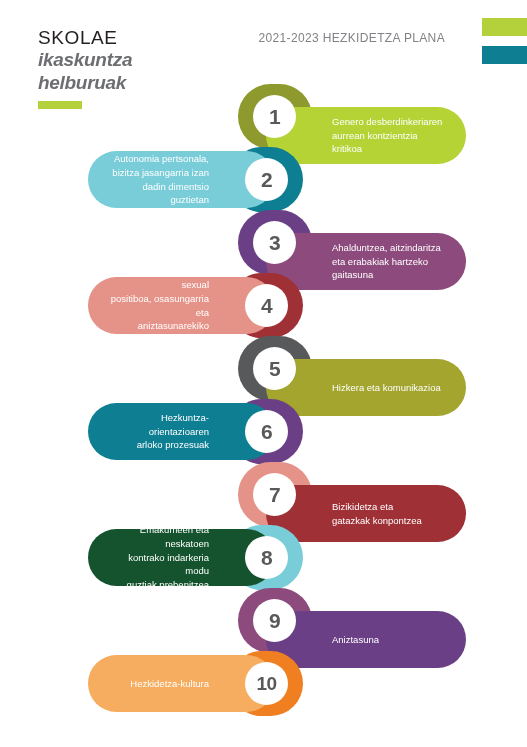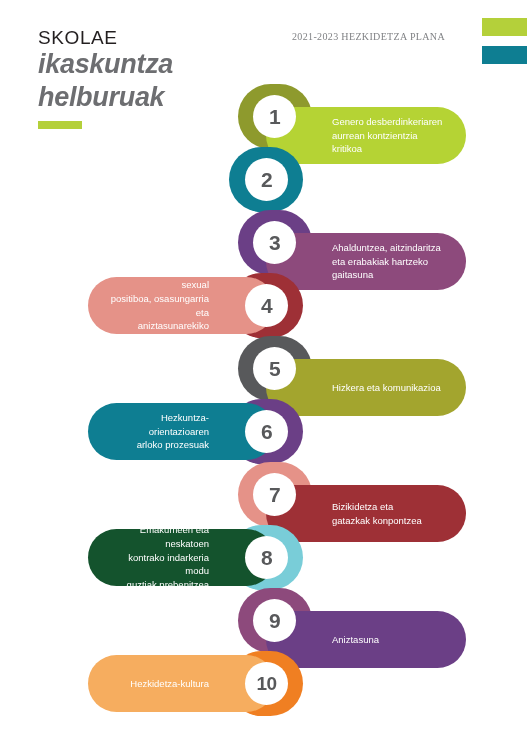--- a/index.html
+++ b/index.html
@@ -16,31 +16,31 @@
   #header { position:absolute; left:0; top:0; width:527px; height:150px; }
 
   .brand { position:absolute; left:38px; top:28px; width:240px; }
   .brand-line1 {
     font-family:"Liberation Sans", sans-serif;
     font-weight:normal; font-size:19px; letter-spacing:0.6px;
     color:#231f20; line-height:1.05;
   }
   .brand-line2, .brand-line3 {
     font-family:"Liberation Sans", sans-serif;
-    font-weight:bold; font-style:italic; font-size:27px;
+    font-weight:bold; font-style:italic; font-size:19px;
     color:#6d6e71; line-height:1.22; letter-spacing:-0.3px;
   }
   .brand-rule {
     margin-top:7px; width:44px; height:8px; background:#b4d03a;
   }
 
   .plan-label {
     position:absolute; right:82px; top:31px;
-    font-family:Liberation Serif, serif;
-    font-size:10px; letter-spacing:0.35px;
+    font-family:Liberation Sans, sans-serif;
+    font-size:12px; letter-spacing:0.35px;
     color:#808285; white-space:nowrap;text-align:right;
   }
   .corner { position:absolute; right:0; width:45px; height:18px; }
   .corner-green { top:18px; background:#b4d03a; }
   .corner-teal  { top:46px; background:#0e7e92; }
 
   
   #chain { position:absolute; left:0; top:0; width:527px; height:747px; }
 
   .row { position:absolute; height:57px; }
@@ -107,20 +107,23 @@
 <div id="chain">
     <div class="row right" style="top: 88px; left: 238px; width: 228px;">
       <div class="arc" style="background: rgb(142, 154, 45);"></div>
       <div class="pill" style="background: rgb(181, 211, 52); width: 200px;">
         <div class="label">Genero desberdinkeriaren<br>aurrean kontzientzia kritikoa</div>
       </div>
       <div class="numcircle">1</div>
     </div>
     <div class="row left" style="top: 151px; left: 88px; width: 215px;">
       <div class="arc" style="background: rgb(14, 126, 146);"></div>
+      <div class="pill" style="background: rgb(121, 205, 216); width: 187px;">
+        <div class="label">Autonomia pertsonala,<br>bizitza jasangarria izan<br>dadin dimentsio guztietan</div>
+      </div>
       <div class="numcircle">2</div>
     </div>
     <div class="row right" style="top: 214px; left: 238px; width: 228px;">
       <div class="arc" style="background: rgb(107, 63, 134);"></div>
       <div class="pill" style="background: rgb(141, 74, 124); width: 200px;">
         <div class="label">Ahalduntzea, aitzindaritza<br>eta erabakiak hartzeko<br>gaitasuna</div>
       </div>
       <div class="numcircle">3</div>
     </div>
     <div class="row left" style="top: 277px; left: 88px; width: 215px;">

